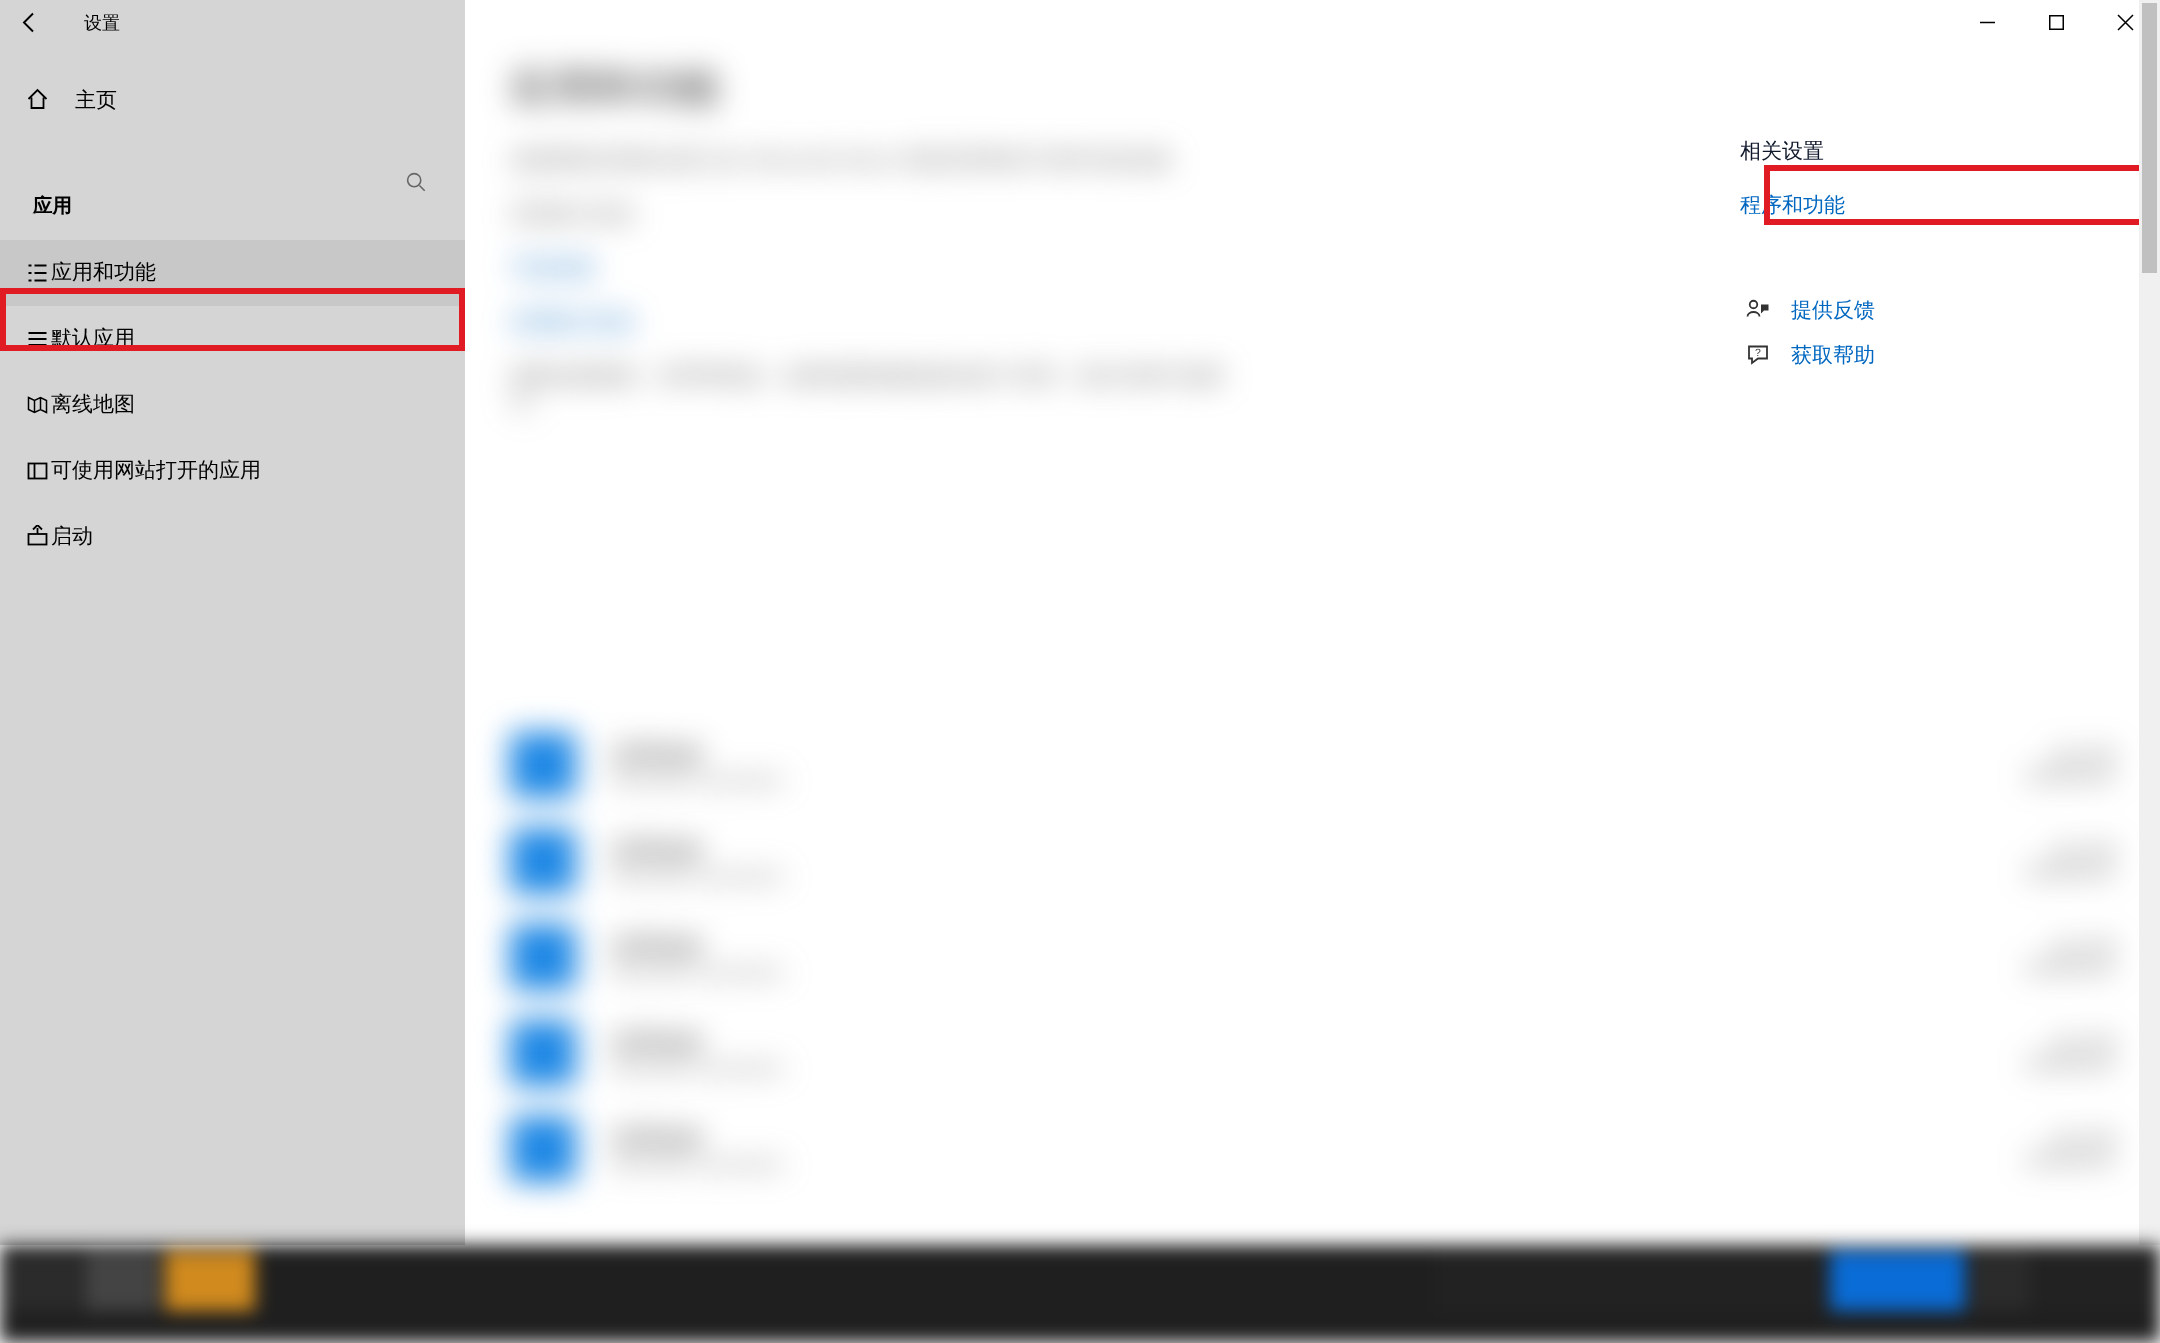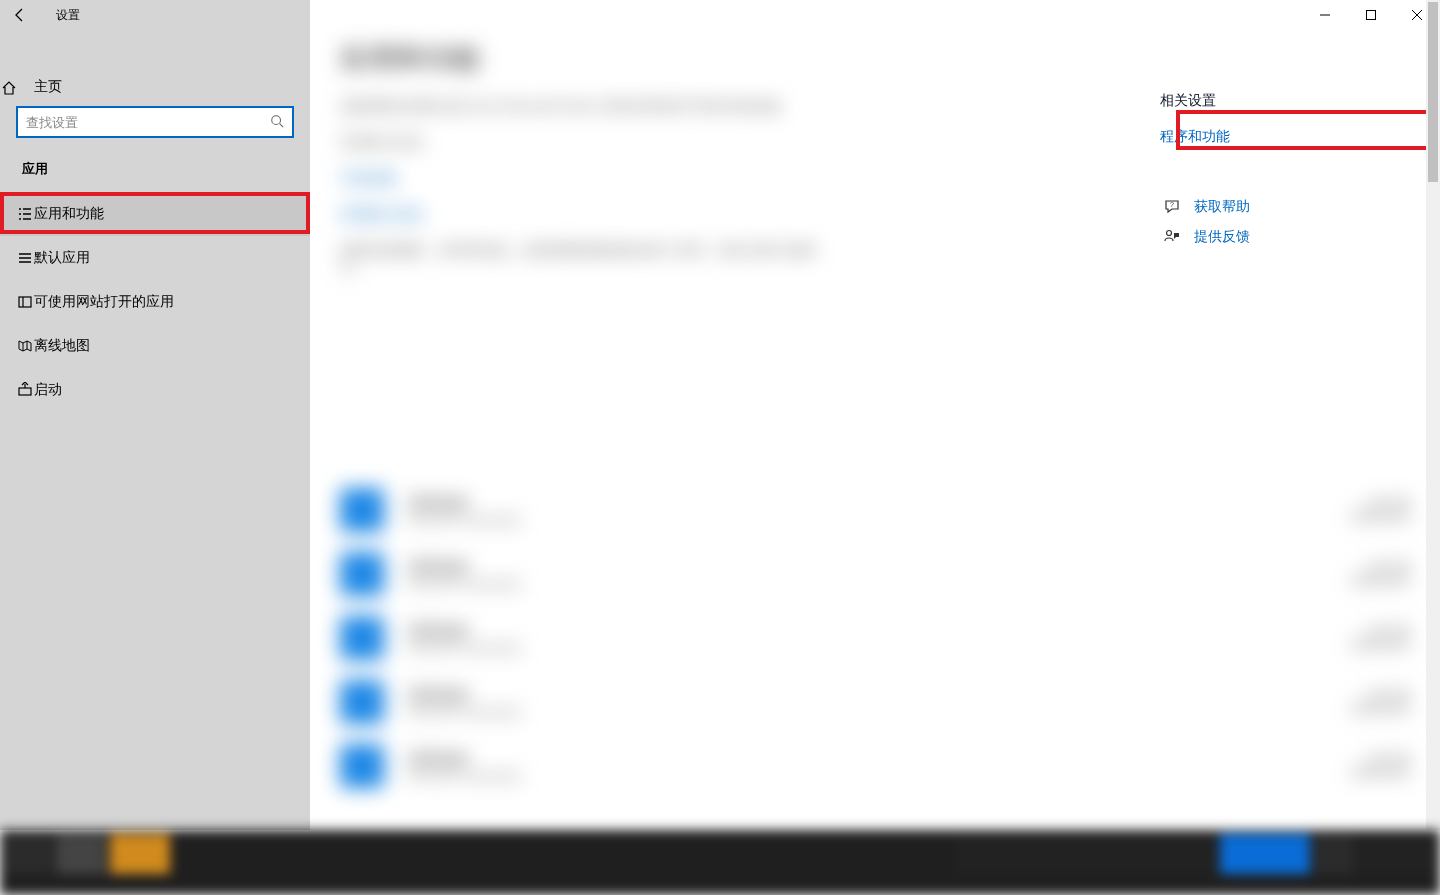--- a/index.html
+++ b/index.html
@@ -8,21 +8,21 @@
   .window-controls { position: absolute; top: 0; right: 0; height: 30px; display: flex; }
   .win-btn { width: 46px; height: 30px; display: flex; align-items: center; justify-content: center; cursor: pointer; }
   .win-btn svg { stroke: #000; stroke-width: 1; fill: none; }
   
   .title-bar { height: 30px; display: flex; align-items: center; }
   .back-btn { width: 40px; height: 30px; display: flex; align-items: center; justify-content: center; cursor: pointer; }
   .title-text { font-size: 12px; margin-left: 16px; }
   
   .sidebar { position: absolute; left: 0; top: 0; width: 310px; height: 830px; background: #d5d5d5; padding-top: 0; }
   .sidebar .title-bar { background: transparent; }
-  .home-row { display: flex; align-items: flex-end; height: 38px; padding-left: 0; margin-top: 28px; cursor: pointer; }
+  .home-row { display: flex; align-items: flex-start; height: 38px; padding-left: 16px; margin-top: 28px; cursor: pointer; }
   .home-row .icon { width: 18px; display: flex; justify-content: center; }
   .home-row span.label { font-size: 14px; margin-left: 16px; }
   .search-wrap { padding: 10px 16px 4px 16px; }
   .search-input { width: 100%; height: 32px; background: #fff; border: 2px solid #0067c0; padding: 0 30px 0 8px; font-size: 13px; outline: none; }
   .search-input::placeholder { color: #888; }
   .search-wrap { position: relative; }
   .search-icon { position: absolute; right: 26px; top: 18px; color: #555; font-size: 13px; }
   .section-label { font-size: 13px; font-weight: 600; padding: 18px 0 14px 22px; }
   .nav-item { display: flex; align-items: center; height: 44px; padding-left: 16px; cursor: pointer; font-size: 14px; }
   .nav-item .icon { width: 18px; display: flex; justify-content: center; }
@@ -82,21 +82,20 @@
   <div class="home-row">
     <span class="icon">
       <svg width="16" height="16" viewBox="0 0 16 16">
           <path d="M2 8 L8 2 L14 8 M4 7 V14 H12 V7" stroke="#000" stroke-width="1.2" fill="none"></path>
         </svg>
     </span>
     <span class="label">主页</span>
   </div>
 
   <div class="search-wrap">
-    <input class="search-input" placeholder="查找设置" style="">
     <span class="search-icon">
       <svg width="14" height="14" viewBox="0 0 16 16">
           <circle cx="7" cy="7" r="5" stroke="#666" stroke-width="1.2" fill="none"></circle>
           <path d="M11 11 L15 15" stroke="#666" stroke-width="1.2"></path>
         </svg>
     </span>
   </div>
 
   <div class="section-label">应用</div>
 
@@ -112,33 +111,33 @@
     <span class="icon">
       <svg width="16" height="16" viewBox="0 0 16 16">
           <path d="M2 4h12M2 8h12M2 12h12" stroke="#000" stroke-width="1.3"></path>
         </svg>
     </span>
     <span class="label">默认应用</span>
   </div>
   <div class="nav-item">
     <span class="icon">
       <svg width="16" height="16" viewBox="0 0 16 16">
+          <path d="M2 3 L6 5 L10 3 L14 5 V13 L10 11 L6 13 L2 11 Z M6 5 V13 M10 3 V11" stroke="#000" stroke-width="1" fill="none"></path>
+        </svg>
+    </span>
+    <span class="label">离线地图</span>
+  </div>
+  <div class="nav-item">
+    <span class="icon">
+      <svg width="16" height="16" viewBox="0 0 16 16">
           <rect x="2" y="3" width="12" height="10" stroke="#000" stroke-width="1.2" fill="none"></rect>
           <path d="M6 3v10" stroke="#000" stroke-width="1.2"></path>
         </svg>
     </span>
     <span class="label">可使用网站打开的应用</span>
-  </div>
-  <div class="nav-item">
-    <span class="icon">
-      <svg width="16" height="16" viewBox="0 0 16 16">
-          <path d="M2 3 L6 5 L10 3 L14 5 V13 L10 11 L6 13 L2 11 Z M6 5 V13 M10 3 V11" stroke="#000" stroke-width="1" fill="none"></path>
-        </svg>
-    </span>
-    <span class="label">离线地图</span>
   </div>
   <div class="nav-item">
     <span class="icon">
       <svg width="16" height="16" viewBox="0 0 16 16">
           <rect x="2" y="6" width="12" height="7" stroke="#000" stroke-width="1.2" fill="none"></rect>
           <path d="M8 6 V2 M5 3 L8 0 L11 3" stroke="#000" stroke-width="1.2" fill="none"></path>
         </svg>
     </span>
     <span class="label">启动</span>
   </div>
@@ -201,35 +200,35 @@
 
 <div class="right-panel">
   <div class="right-heading">相关设置</div>
   <div class="link-row">
     <span class="rlabel" style="margin-left:0;">程序和功能</span>
   </div>
   <div style="height:40px;"></div>
   <div class="link-row">
     <span class="ricon">
       <svg width="18" height="18" viewBox="0 0 18 18">
-          <path d="M3 3h12v8H9l-4 3v-3H3z" stroke="#333" stroke-width="1.2" fill="none"></path>
-          <text x="9" y="9" font-size="7" text-anchor="middle" fill="#333">?</text>
-        </svg>
-    </span>
-    <span class="rlabel">获取帮助</span>
+          <circle cx="6" cy="5" r="2.5" stroke="#333" stroke-width="1.2" fill="none"></circle>
+          <path d="M2 13c0-2 2-3 4-3s4 1 4 3" stroke="#333" stroke-width="1.2" fill="none"></path>
+          <path d="M11 5h5v4h-3l-2 2z" fill="#333"></path>
+        </svg>
+    </span>
+    <span class="rlabel">提供反馈</span>
   </div>
   <div class="link-row">
     <span class="ricon">
       <svg width="18" height="18" viewBox="0 0 18 18">
-          <circle cx="6" cy="5" r="2.5" stroke="#333" stroke-width="1.2" fill="none"></circle>
-          <path d="M2 13c0-2 2-3 4-3s4 1 4 3" stroke="#333" stroke-width="1.2" fill="none"></path>
-          <path d="M11 5h5v4h-3l-2 2z" fill="#333"></path>
-        </svg>
-    </span>
-    <span class="rlabel">提供反馈</span>
+          <path d="M3 3h12v8H9l-4 3v-3H3z" stroke="#333" stroke-width="1.2" fill="none"></path>
+          <text x="9" y="9" font-size="7" text-anchor="middle" fill="#333">?</text>
+        </svg>
+    </span>
+    <span class="rlabel">获取帮助</span>
   </div>
 </div>
 
 <div class="hl2"></div>
 
 <div class="vscroll">
   <div class="thumb"></div>
 </div>
 
 <div class="window-controls">

